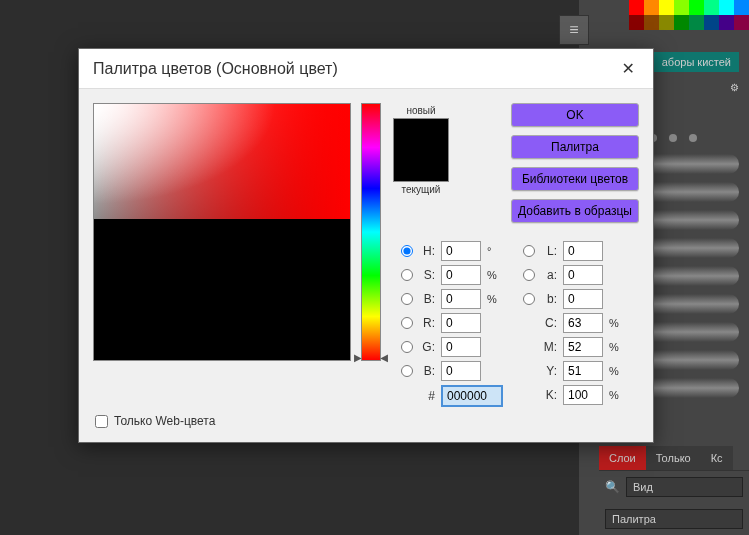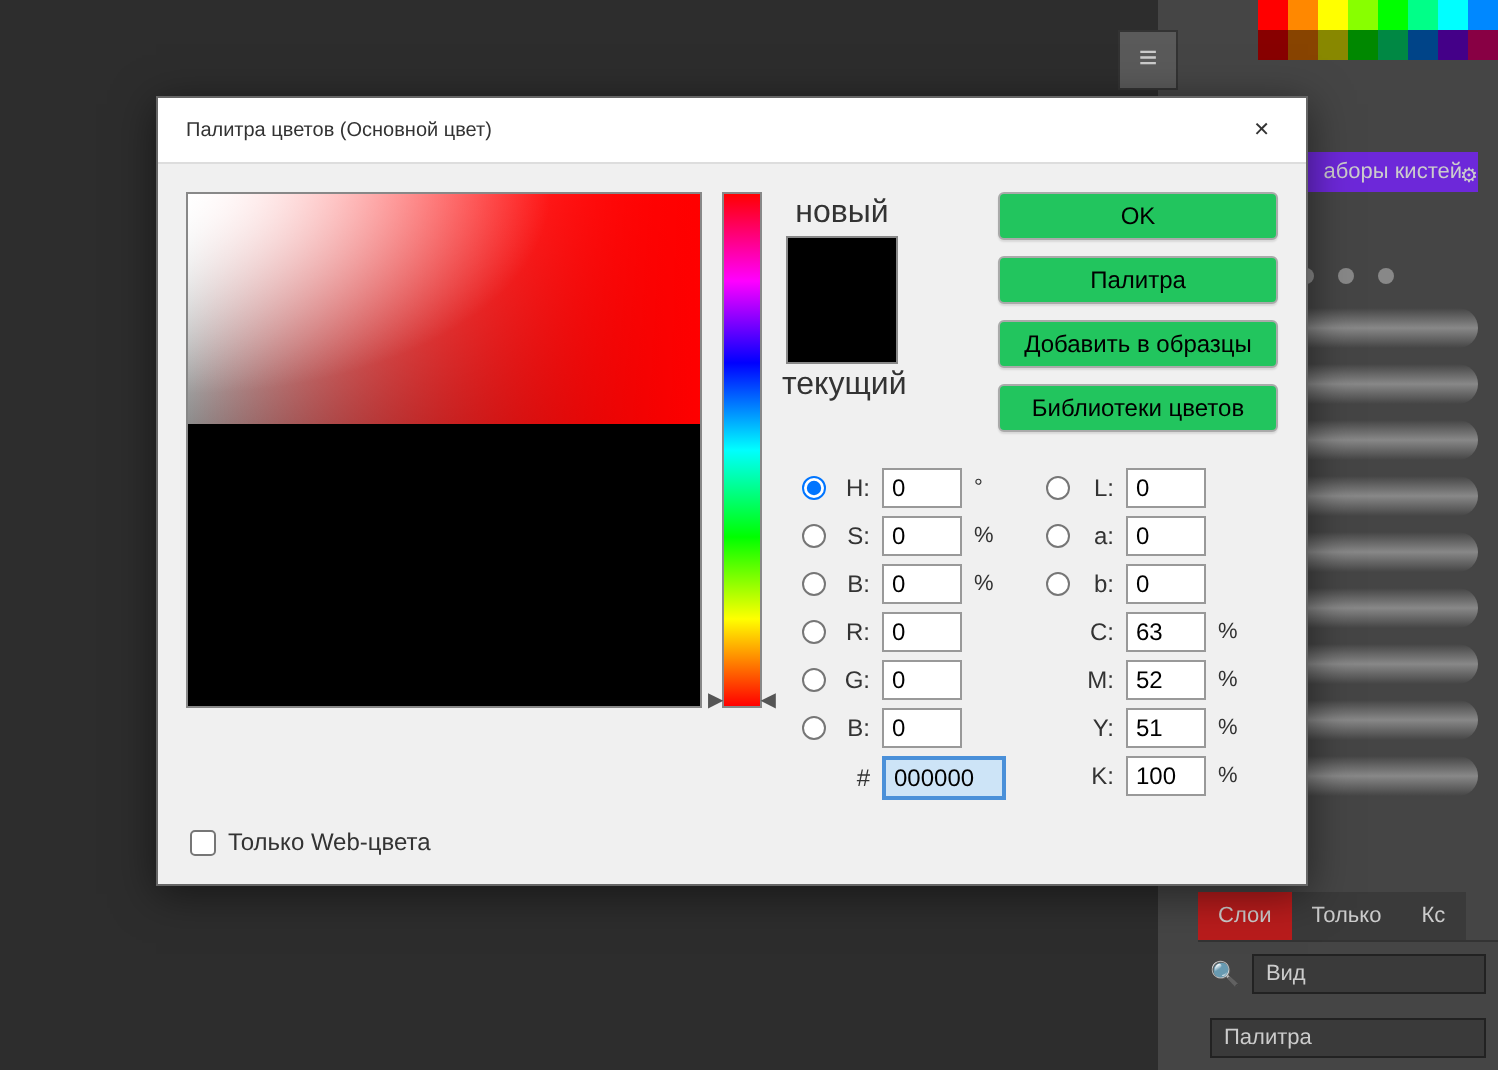--- a/index.html
+++ b/index.html
@@ -3,55 +3,55 @@
 <meta charset="utf-8">
 <style>
 * { box-sizing: border-box; margin: 0; padding: 0; font-family: Arial, sans-serif; }
 body { background: #2d2d2d; width: 749px; height: 535px; overflow: hidden; position: relative; }
 
 
 .bg-panels { position: absolute; right: 0; top: 0; width: 170px; height: 535px; background: #454545; }
 .swatches-strip { position: absolute; top: 0; right: 0; width: 120px; height: 30px; display: flex; flex-wrap: wrap; }
 .swatch-mini { width: 15px; height: 15px; }
 .brush-icon-box { position: absolute; top: 15px; left: -20px; width: 30px; height: 30px; background: #5a5a5a; border: 1px solid #333; display: flex; align-items: center; justify-content: center; }
-.panel-tab { position: absolute; top: 76px; right: 10px; color: #ccc; font-size: 11px; padding: 4px 8px; background: #6d28d9; }
+.panel-tab { position: absolute; top: 52px; right: 10px; color: #ccc; font-size: 11px; padding: 4px 8px; background: #0f766e; }
 .panel-size-row { position: absolute; top: 82px; right: 10px; width: 150px; color: #ccc; font-size: 10px; display: flex; justify-content: space-between; }
 .brush-strokes { position: absolute; top: 130px; right: 10px; width: 150px; }
 .brush-stroke { height: 20px; margin: 8px 0; background: linear-gradient(to bottom, transparent, #888 50%, transparent); border-radius: 10px; }
 .brush-dots { display: flex; gap: 12px; padding: 4px 0; }
 .brush-dot { width: 8px; height: 8px; background: #888; border-radius: 50%; }
 
 .layers-panel { position: absolute; bottom: 0; right: 0; width: 150px; background: #454545; }
 .layers-tabs { display: flex; border-bottom: 1px solid #333; }
 .layers-tab { color: #ccc; font-size: 11px; padding: 6px 10px; background: #3a3a3a; }
 .layers-tab.active { background: #b91c1c; }
 .layers-row { display: flex; align-items: center; padding: 6px; gap: 6px; }
 .layers-dropdown { flex: 1; background: #3a3a3a; color: #ccc; font-size: 11px; padding: 3px 6px; border: 1px solid #222; }
 .mag-icon { color: #ccc; font-size: 12px; }
 
 
 .dialog { position: absolute; left: 78px; top: 48px; width: 576px; height: 395px; background: #f0f0f0; border: 1px solid #666; box-shadow: 0 4px 20px rgba(0,0,0,0.5); }
 .dialog-title { display: flex; justify-content: space-between; align-items: center; padding: 10px 14px; background: #fff; border-bottom: 1px solid #ddd; }
-.dialog-title span { font-size: 10px; color: #333; }
+.dialog-title span { font-size: 16px; color: #333; }
 .close-x { font-size: 18px; cursor: pointer; color: #333; padding: 0 4px; }
 .dialog-body { padding: 14px; display: flex; gap: 10px; }
 
 .color-field { width: 258px; height: 258px; position: relative; border: 1px solid #888; background: linear-gradient(to bottom, transparent, #000), linear-gradient(to right, #fff, #ff0000); cursor: crosshair; }
 .color-field::after { content: ''; position: absolute; left: 0; right: 0; bottom: 0; height: 55%; background: #000; }
 .color-field::before { content: ''; position: absolute; left: 0; right: 0; top: 0; bottom: 45%; background: radial-gradient(ellipse at top left, rgba(255,255,255,0.9), transparent 50%), linear-gradient(to right, rgba(255,255,255,0), #ff0000); }
 
 .hue-slider { width: 20px; height: 258px; border: 1px solid #888; background: linear-gradient(to bottom, #ff0000 0%, #ff00ff 17%, #0000ff 33%, #00ffff 50%, #00ff00 67%, #ffff00 83%, #ff0000 100%); position: relative; cursor: pointer; }
 .hue-arrows { position: absolute; bottom: -3px; left: -8px; right: -8px; display: flex; justify-content: space-between; font-size: 10px; color: #555; }
 
 .preview-col { width: 60px; text-align: center; }
-.preview-label { font-size: 16px; color: #333; margin: 2px 0; }
+.preview-label { font-size: 10px; color: #333; margin: 2px 0; }
 .preview-box { width: 56px; height: 64px; border: 1px solid #888; background: #000; margin: 0 auto; }
 
 .controls-col { flex: 1; }
-.btn { display: block; width: 140px; margin: 0 0 8px auto; padding: 4px 0; font-size: 12px; background: #22c55e; border: 1px solid #aaa; border-radius: 3px; cursor: pointer; text-align: center; box-shadow: 0 1px 1px rgba(0,0,0,0.1); }
+.btn { display: block; width: 128px; margin: 0 0 8px auto; padding: 4px 0; font-size: 12px; background: #8b5cf6; border: 1px solid #aaa; border-radius: 3px; cursor: pointer; text-align: center; box-shadow: 0 1px 1px rgba(0,0,0,0.1); }
 
 .fields-grid { display: flex; gap: 20px; margin-top: 14px; margin-left: -60px; }
 .fields-col { }
 .field-row { display: flex; align-items: center; gap: 6px; margin: 4px 0; font-size: 12px; color: #333; }
 .radio { width: 12px; height: 12px; }
 .radio-ph { width: 12px; height: 12px; display: inline-block; }
 .field-label { width: 16px; text-align: right; }
 .field-input { width: 40px; padding: 2px 4px; font-size: 12px; border: 1px solid #999; text-align: left; }
 .hex-input { width: 62px; padding: 2px 4px; font-size: 12px; border: 2px solid #4a90d9; background: #cde4f7; }
 .unit { width: 14px; font-size: 11px; }
@@ -138,22 +138,22 @@
         </div>
     </div>
     <div class="preview-col">
       <div class="preview-label">новый</div>
       <div class="preview-box"></div>
       <div class="preview-label">текущий</div>
     </div>
     <div class="controls-col">
       <div class="btn">OK</div>
       <div class="btn">Палитра</div>
+      <div class="btn">Библиотеки цветов</div>
       <div class="btn">Добавить в образцы</div>
-      <div class="btn">Библиотеки цветов</div>
 
       <div class="fields-grid">
         <div class="fields-col">
           <div class="field-row">
               <input type="radio" class="radio" name="mode" checked="" style="">
               <span class="field-label">H:</span>
               <input class="field-input" value="0" style="">
               <span class="unit">°</span>
             </div>
           <div class="field-row">

